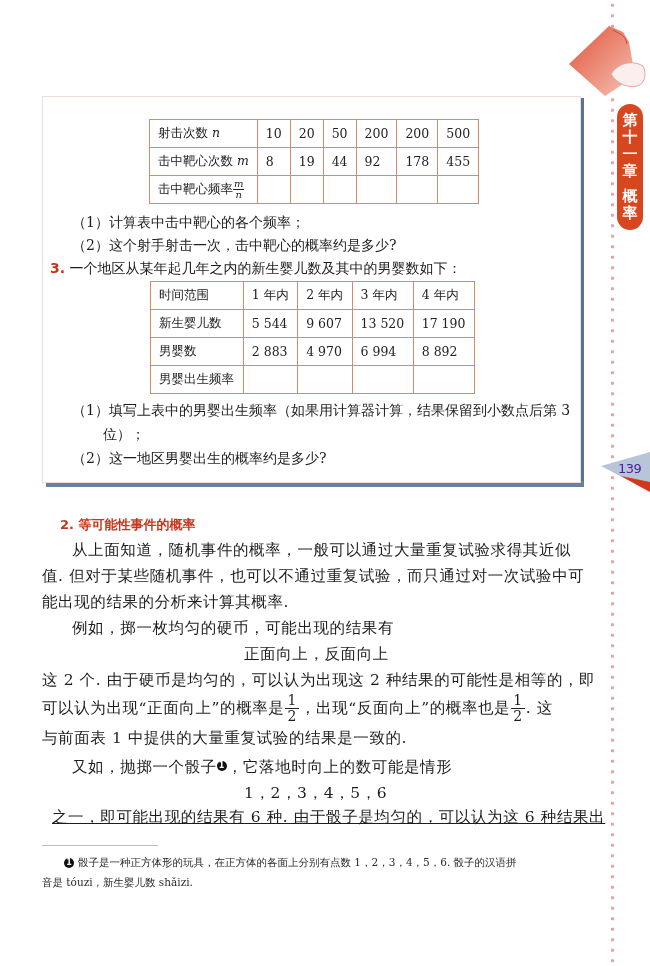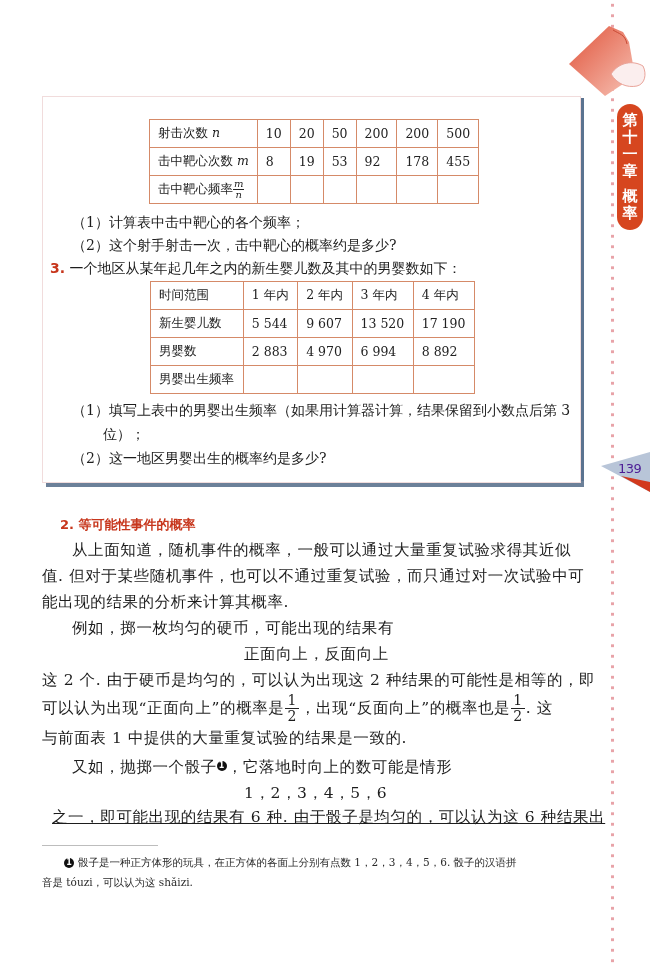--- a/index.html
+++ b/index.html
@@ -132,21 +132,21 @@
     <td>20</td>
     <td>50</td>
     <td>200</td>
     <td>200</td>
     <td>500</td>
   </tr>
   <tr>
     <td class="rowhead"><span>击中靶心次数</span> <span class="it">m</span></td>
     <td>8</td>
     <td>19</td>
-    <td>53</td>
+    <td>44</td>
     <td>92</td>
     <td>178</td>
     <td>455</td>
   </tr>
   <tr>
     <td class="rowhead"><span>击中靶心频率</span><span class="frac"><span class="num">m</span><span class="den">n</span></span></td>
     <td></td>
     <td></td>
     <td></td>
     <td></td>
@@ -212,13 +212,13 @@
 <div class="line body-text" style="left:72px; top:757px;">
   <span>又如，抛掷一个骰子</span><span class="circ-num">1</span><span>，它落地时向上的数可能是情形</span>
 </div>
 <div class="line body-text" style="left:244px; top:783px;">1，2，3，4，5，6</div>
 <div class="line body-text" style="left:52px; top:807px;text-decoration:underline;">之一，即可能出现的结果有 6 种. 由于骰子是均匀的，可以认为这 6 种结果出</div>
 
 <div class="fn-rule"></div>
 <div class="line fn-text" style="left:64px; top:856px;">
   <span class="circ-num fn">1</span><span>骰子是一种正方体形的玩具，在正方体的各面上分别有点数 1，2，3，4，5，6. 骰子的汉语拼</span>
 </div>
-<div class="line fn-text" style="left:42px; top:876px;">音是 tóuzi，可以认为这 shǎizi.</div>
+<div class="line fn-text" style="left:42px; top:876px;">音是 tóuzi，新生婴儿数 shǎizi.</div>
 
 </body></html>

